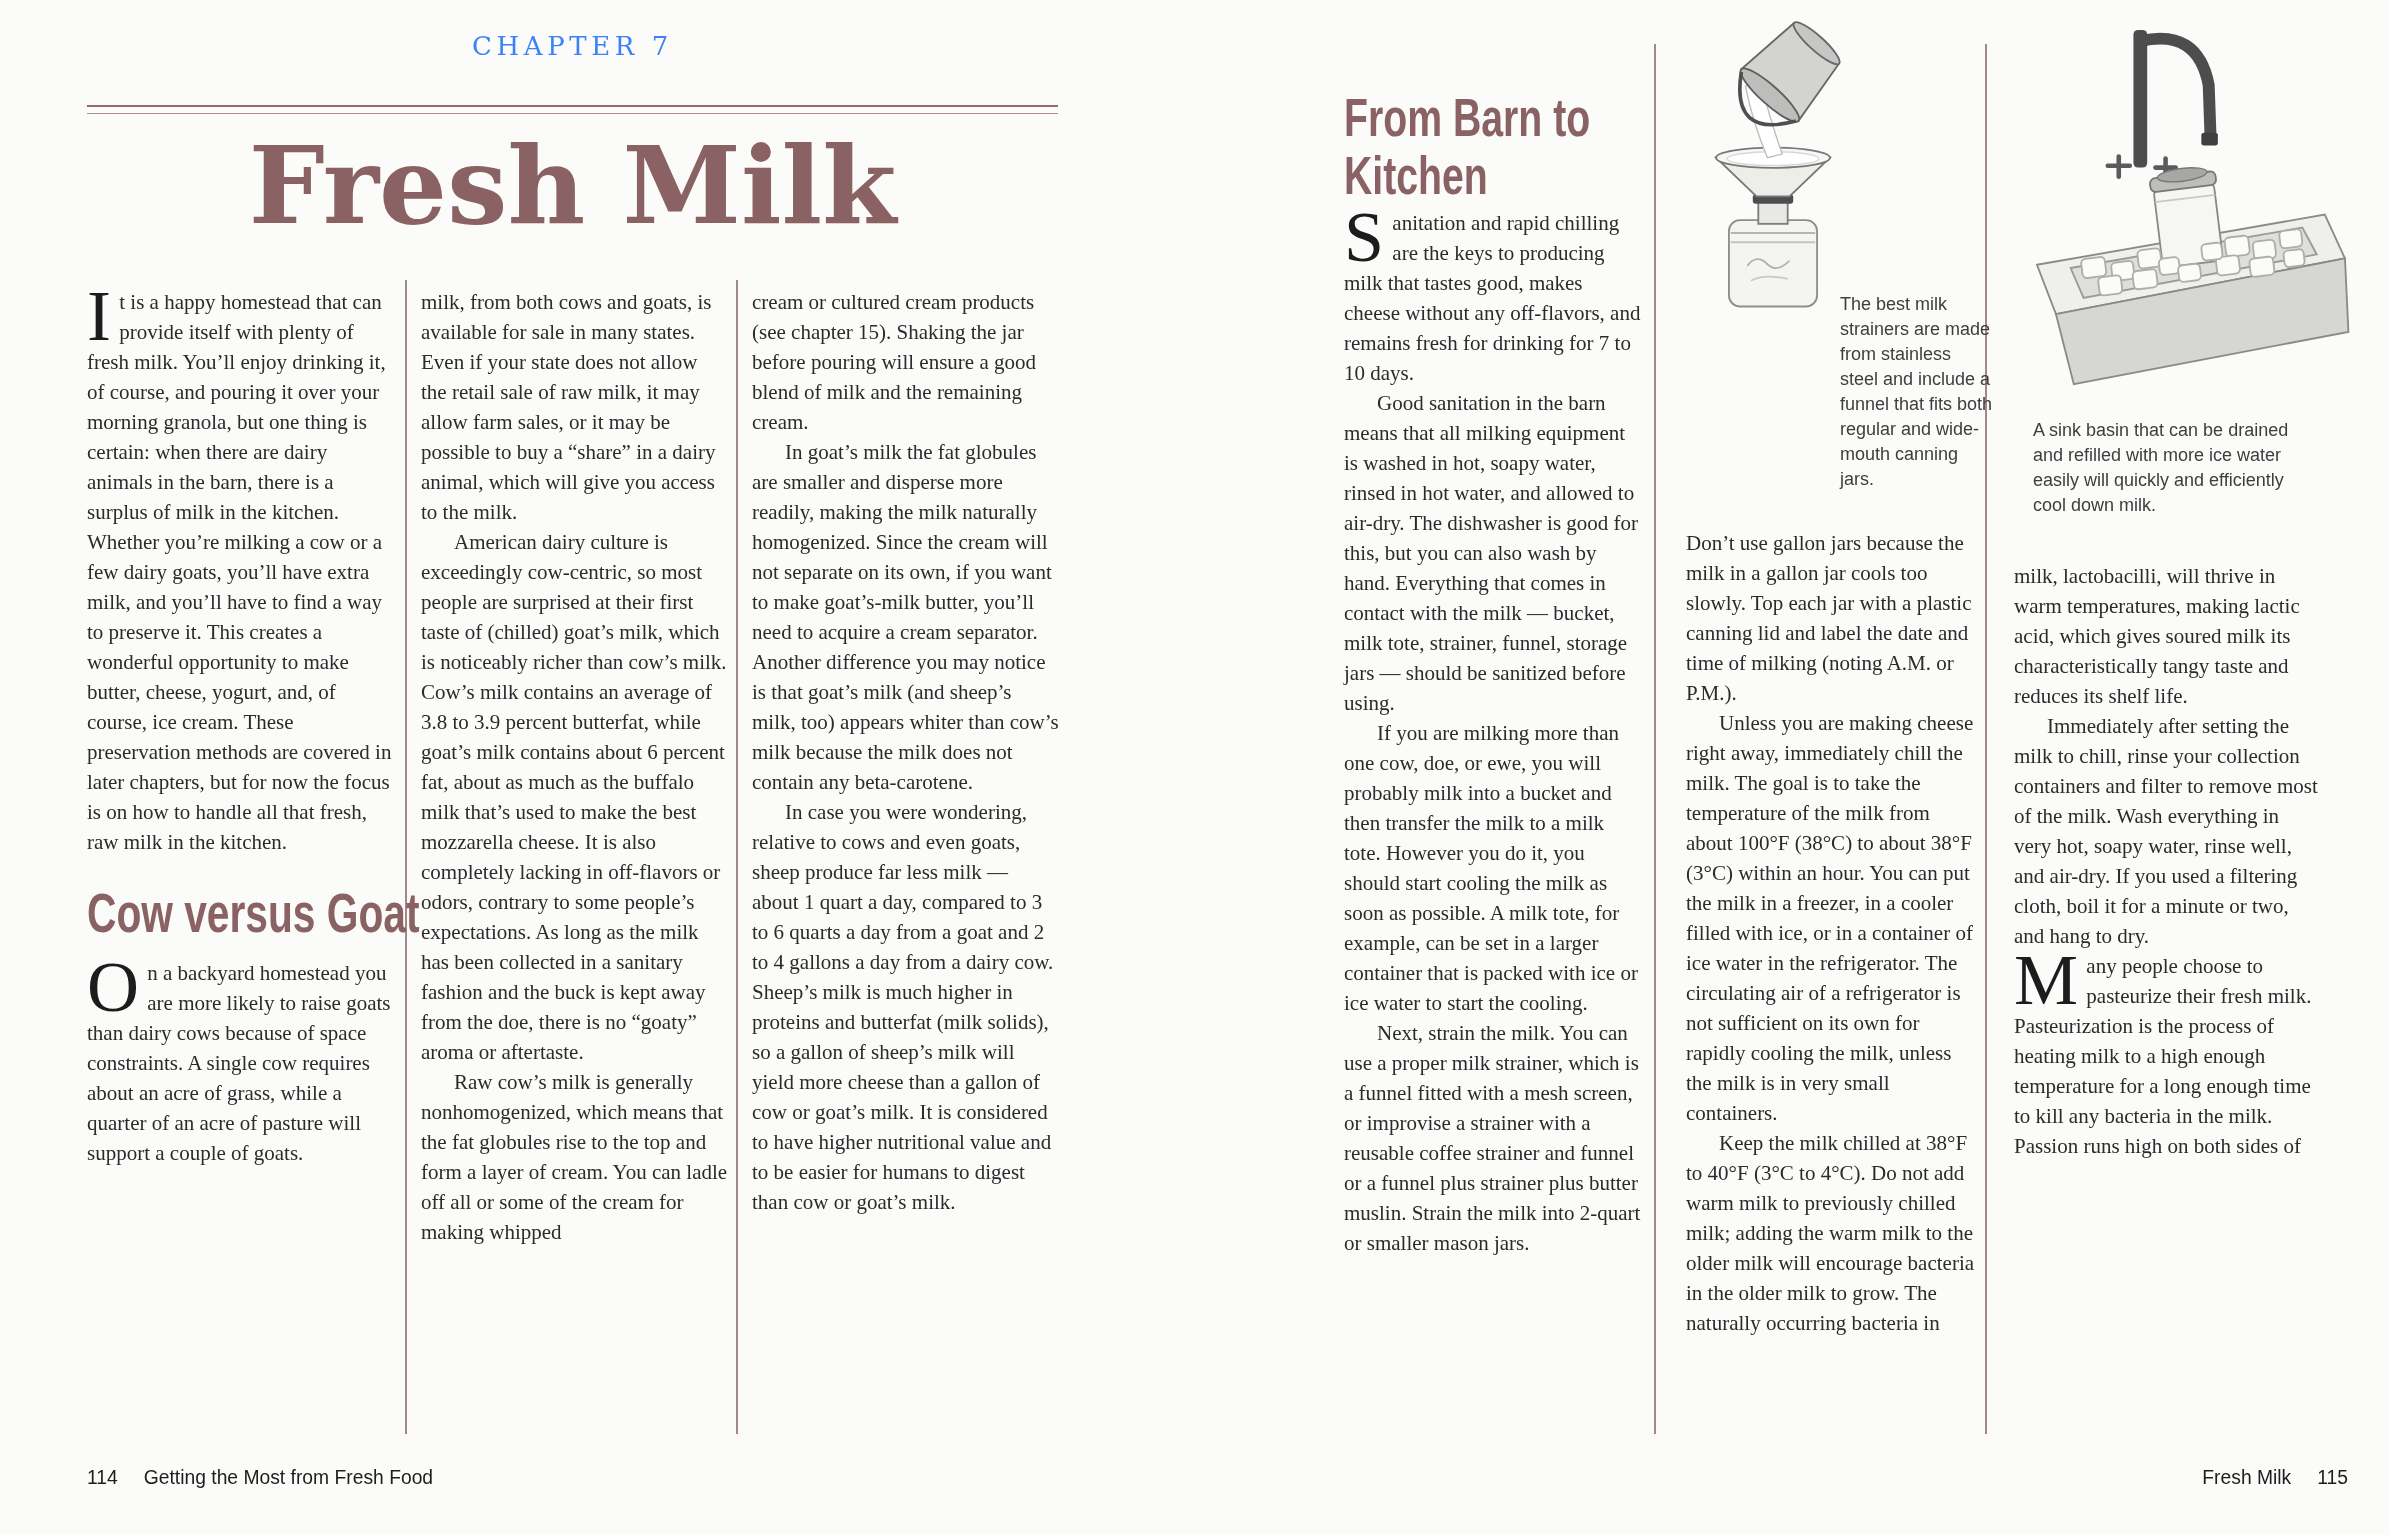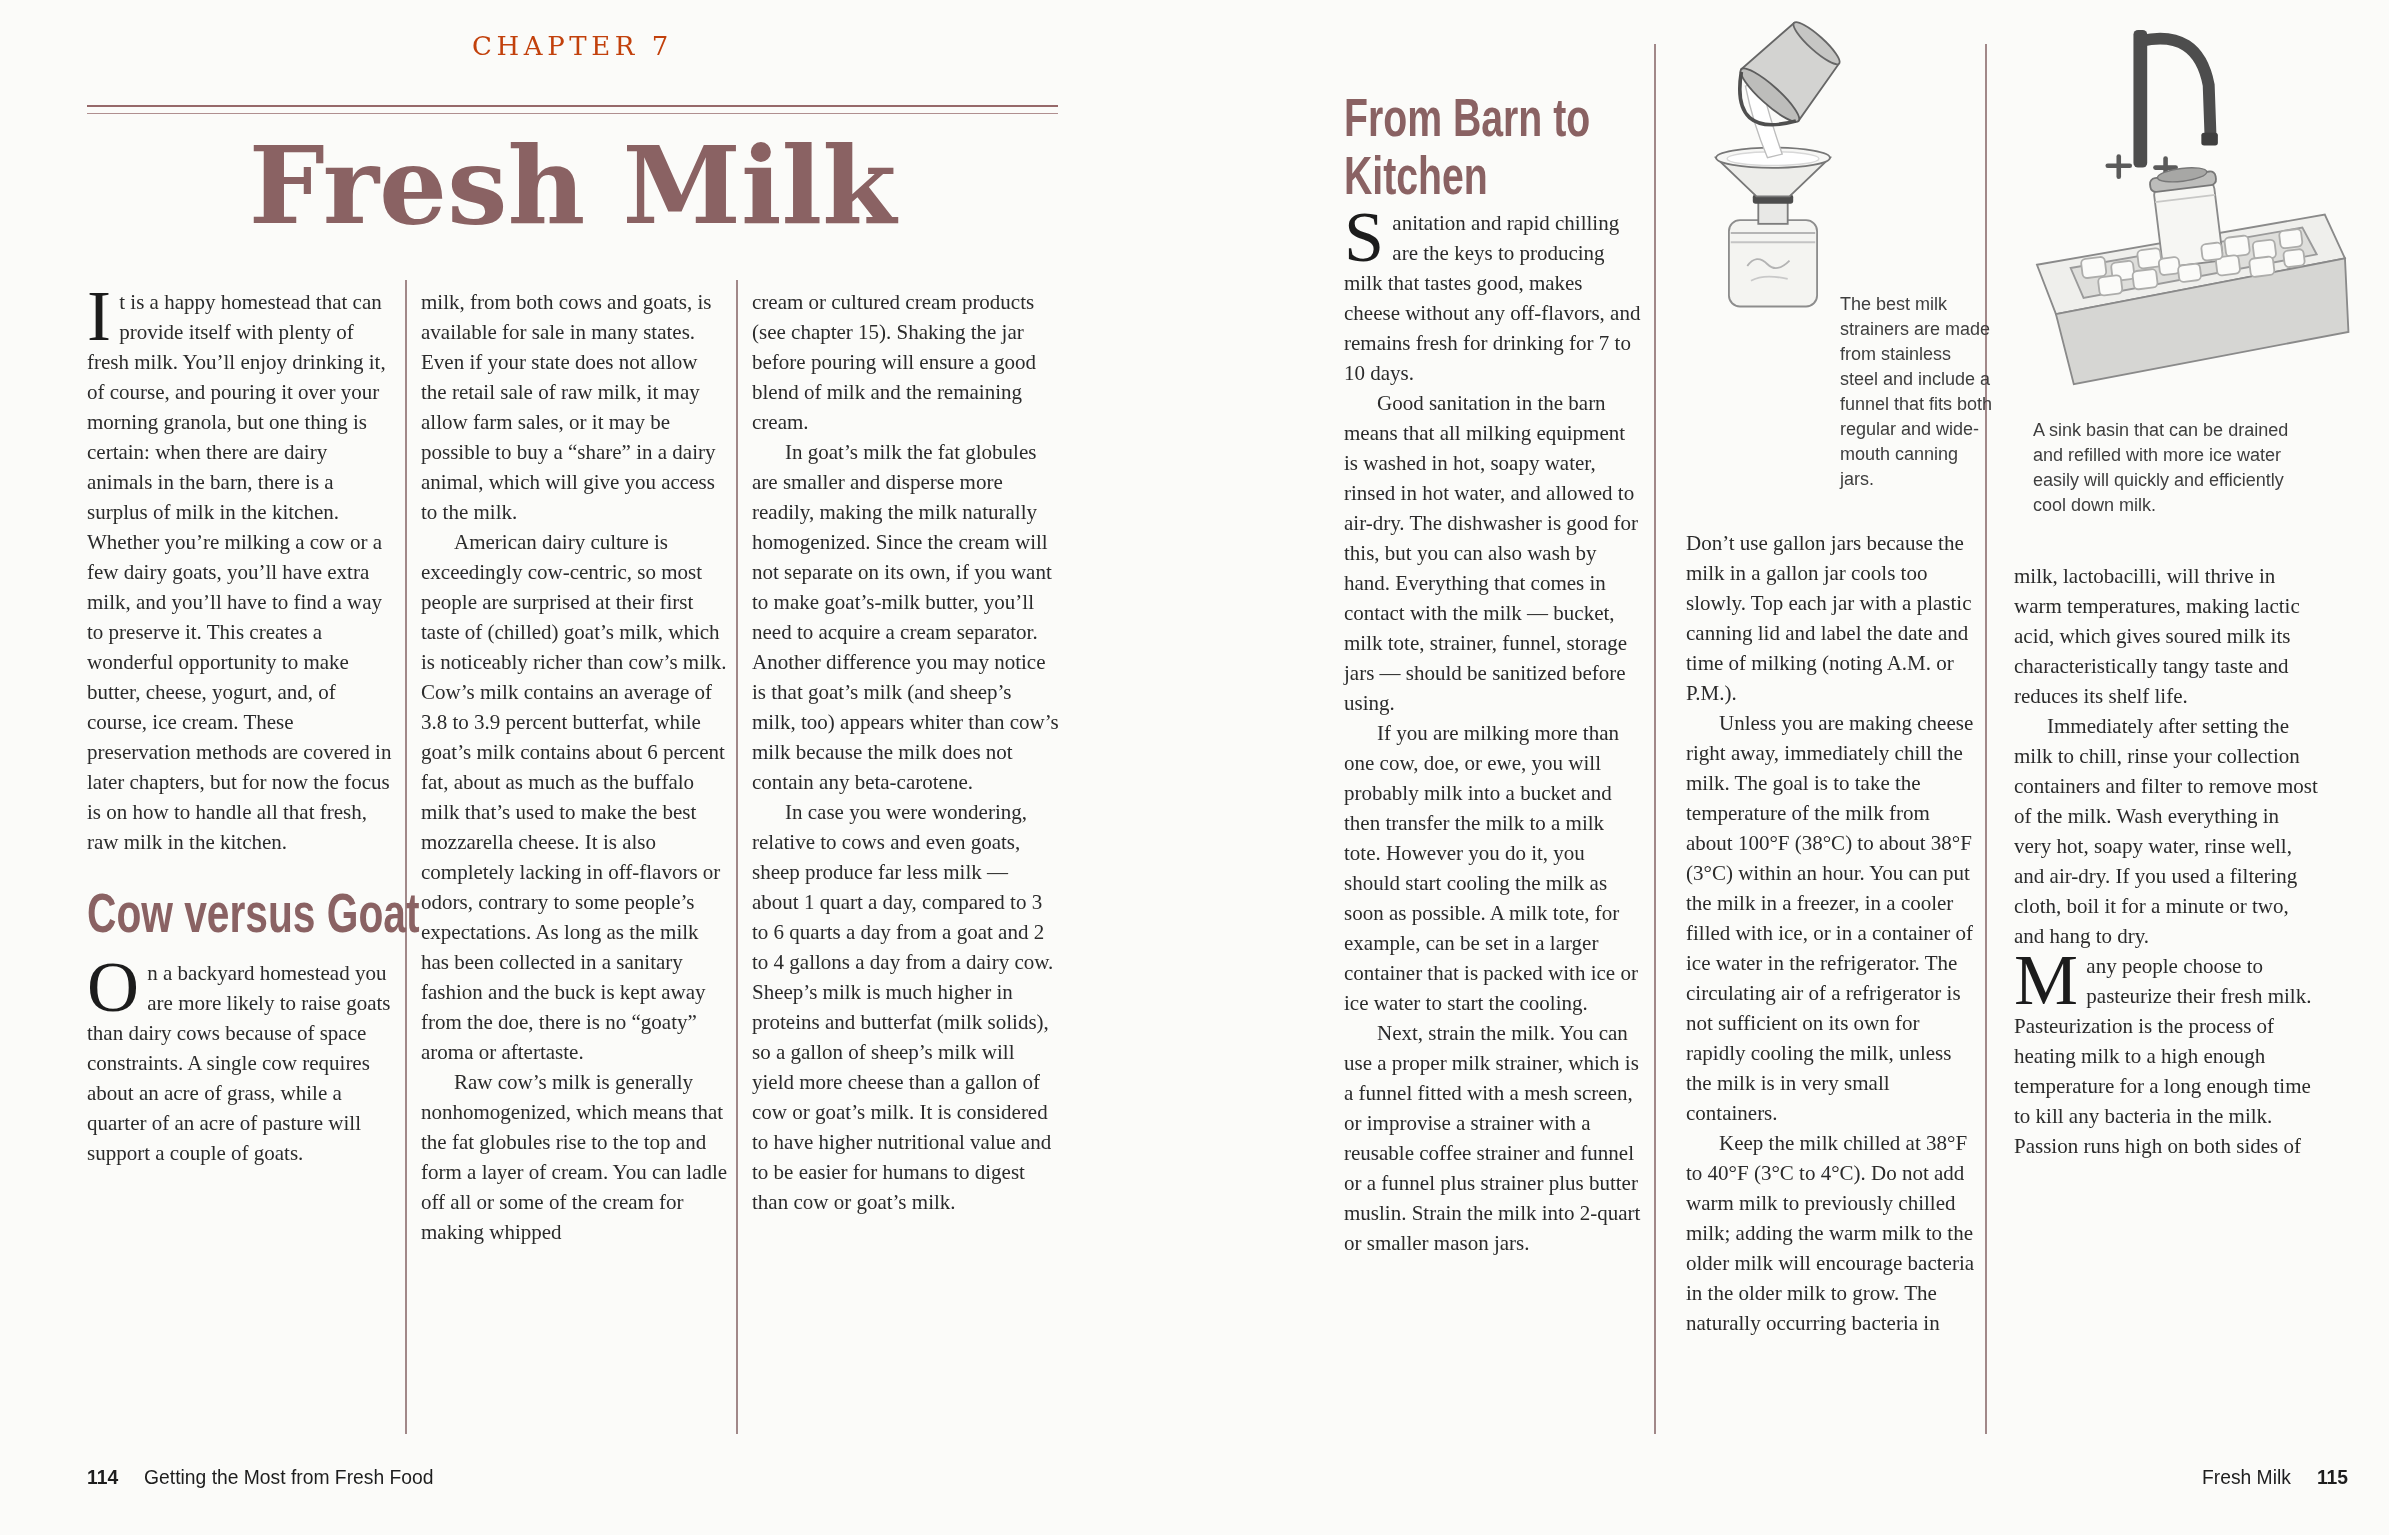--- a/index.html
+++ b/index.html
@@ -22,21 +22,21 @@
     font-size:72px;line-height:55px;
     padding:1.8px 8.3px 0 0;
     color:#1c1c1c;
   }
   .col{position:absolute;}
   
   .chapter-label{
     position:absolute;top:31px;left:87px;width:971px;
     text-align:center;
     font-family:"DejaVu Serif",serif;
-    font-size:26px;letter-spacing:4.6px;color:#c2410c;
+    font-size:26px;letter-spacing:4.6px;color:#3b82f6;
   }
   .dbl-rule{
     position:absolute;top:105px;left:87px;width:971px;height:5.5px;
     border-top:2.8px solid #96696a;
     border-bottom:1.8px solid #b08f90;
   }
   .page-title{
     position:absolute;top:112px;left:87px;width:971px;
     text-align:center;
     font-family:"DejaVu Serif",serif;font-weight:bold;
@@ -62,21 +62,21 @@
     position:absolute;
     font-family:"Liberation Sans",sans-serif;
     font-size:18px;line-height:25px;color:#3e3e3e;
   }
   
   .footer{
     position:absolute;top:1467px;
     font-family:"Liberation Sans",sans-serif;
     font-size:19.3px;color:#1d1d1d;
   }
-  .footer .pgnum{font-weight:bold;}
+  .footer .pgnum{font-weight:normal;}
   .footer.fleft{left:87px;}
   .footer.fleft .pgnum{margin-right:26px;}
   .footer.fright{right:41px;text-align:center;}
   .footer.fright .pgnum{margin-left:26px;}
   .illus{position:absolute;}
 </style>
 </head>
 <body>
 
 <div>

